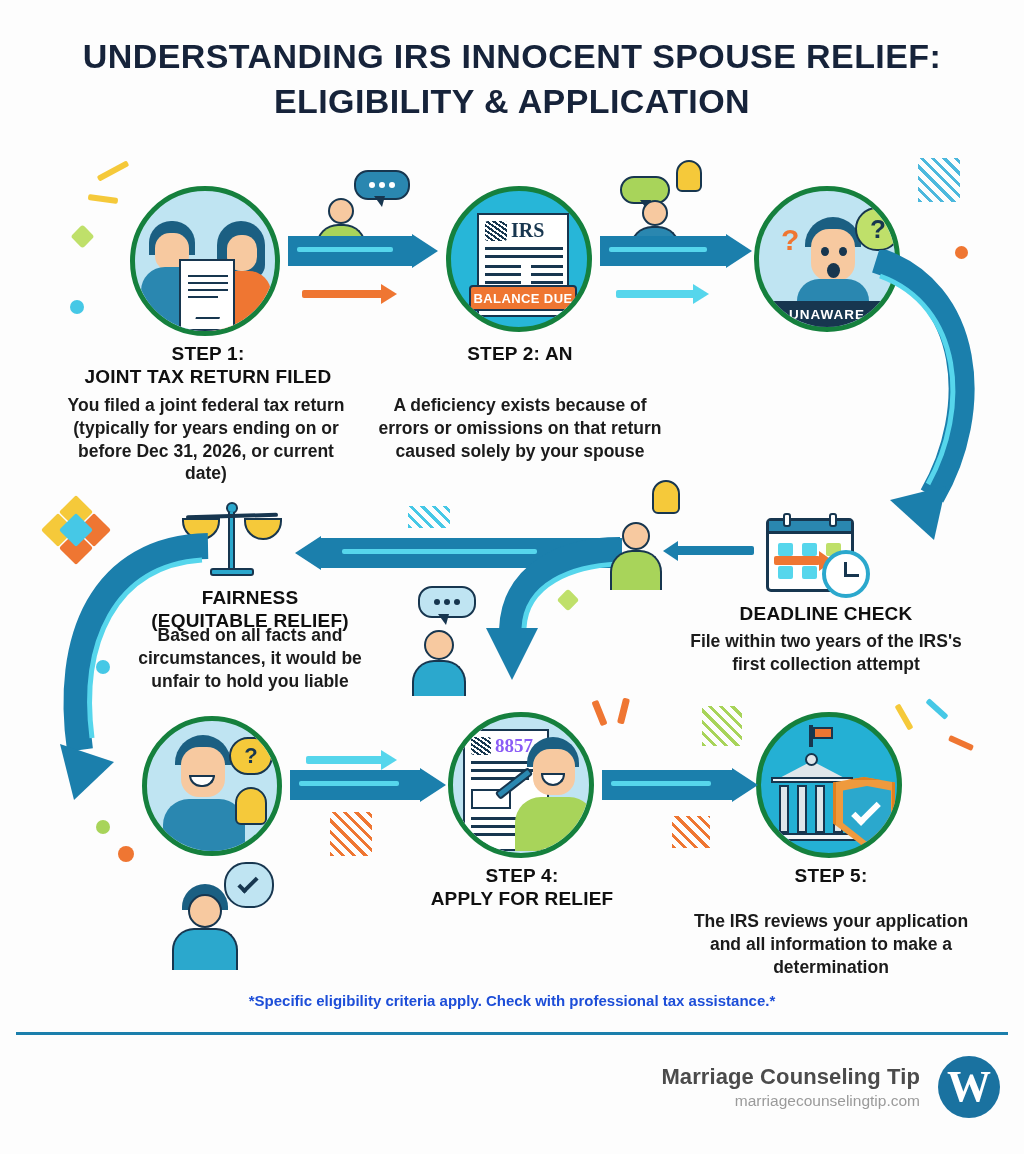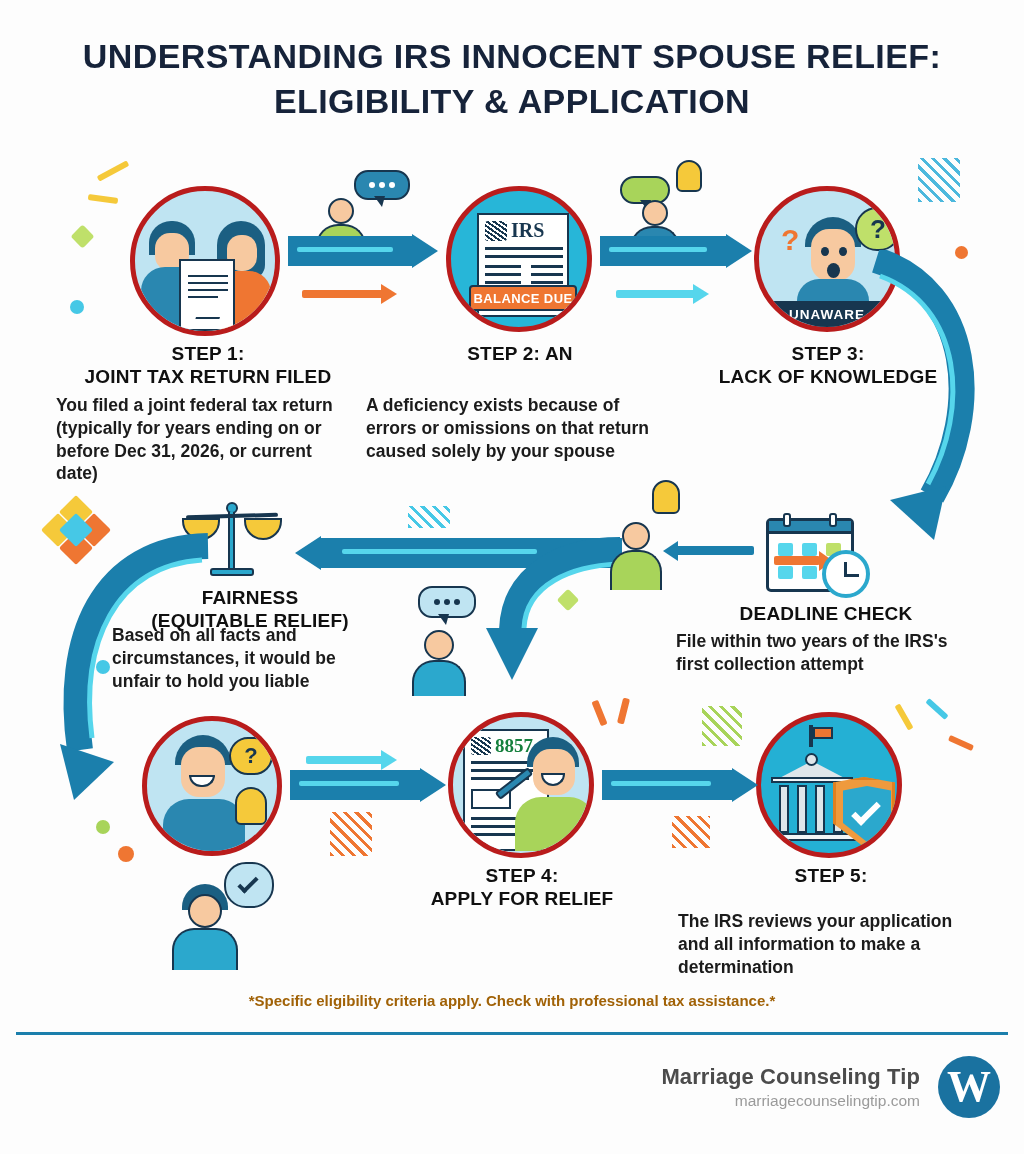--- a/index.html
+++ b/index.html
@@ -35,31 +35,32 @@
     position: absolute;
     text-align: center;
     font-size: 19px;
     font-weight: bold;
     color: #101010;
     line-height: 1.22;
     letter-spacing: 0.2px;
   }
   .step-body {
     position: absolute;
+    text-align: center;
     font-size: 17.5px;
     font-weight: bold;
     color: #1b1b1b;
     line-height: 1.30;
   }
 
   
   .circ {
     position: absolute;
     border-radius: 50%;
-    border: 5px solid #b91c1c;
+    border: 5px solid #15803d;
     overflow: hidden;
   }
   .circ-lt { background: #bfe4f2; }
   .circ-cy { background: #27b6d8; }
   .circ-cy2 { background: #24b0d4; }
 
   .badge-strip {
     position: absolute; left: 0; bottom: 0; width: 100%;
     height: 26px; background: #17364f; color:#fff;
     font-size: 13.5px; font-weight: bold; letter-spacing: 1px;
@@ -120,21 +121,21 @@
     content:""; position:absolute; bottom:-9px; left:18px;
     width:0;height:0;
     border-left: 8px solid transparent;
     border-right: 3px solid transparent;
     border-top: 11px solid #17364f;
   }
 
   
   #disclaimer {
     position: absolute; left: 0; top: 992px; width: 1024px;
-    text-align: center; font-size: 15px; font-weight: bold; color: #a16207;
+    text-align: center; font-size: 15px; font-weight: bold; color: #1d4ed8;
   }
   #footer-rule {
     position: absolute; left: 16px; top: 1032px; width: 992px; height: 3px;
     background: #1b7fac;
   }
   #footer {
     position: absolute; right: 24px; top: 1056px;
     display: flex; align-items: center; gap: 18px;
   }
   #footer .ftxt { text-align: right; }
@@ -278,24 +279,20 @@
     <span>STEP 1:</span><br>
     <span>JOINT TAX RETURN FILED</span>
   </div>
   <div class="step-body" style="left:56px; top:394px; width:300px;">You filed a joint federal tax return (typically for years ending on or before Dec 31, 2026, or current date)</div>
 
   <div class="step-head" style="left:360px; top:342px; width:320px;">
     <span>STEP 2: AN</span><br>
   </div>
   <div class="step-body" style="left:366px; top:394px; width:308px;">A deficiency exists because of errors or omissions on that return caused solely by your spouse</div>
 
-  <div class="step-head" style="left:668px; top:342px; width:320px;">
-    <span>STEP 3:</span><br>
-    <span>LACK OF KNOWLEDGE</span>
-  </div>
 
   <div style="position:absolute; left:766px; top:512px; width:120px; height:84px;">
     <div style="position:absolute;left:0;top:6px;width:88px;height:74px;background:#fff;border:3px solid #17364f;border-radius:5px;">
       <div style="position:absolute;left:0;top:0;width:100%;height:13px;background:#2a87b0;border-bottom:3px solid #17364f;"></div>
       <div style="position:absolute;left:14px;top:-8px;width:8px;height:14px;background:#fff;border:2.5px solid #17364f;border-radius:3px;"></div>
       <div style="position:absolute;left:60px;top:-8px;width:8px;height:14px;background:#fff;border:2.5px solid #17364f;border-radius:3px;"></div>
       <div style="position:absolute;left:9px;top:22px;width:15px;height:13px;background:#56d6ec;border-radius:2px;"></div>
       <div style="position:absolute;left:33px;top:22px;width:15px;height:13px;background:#56d6ec;border-radius:2px;"></div>
       <div style="position:absolute;left:57px;top:22px;width:15px;height:13px;background:#bfe06a;border-radius:2px;"></div>
       <div style="position:absolute;left:9px;top:45px;width:15px;height:13px;background:#56d6ec;border-radius:2px;"></div>
@@ -376,21 +373,21 @@
     <div style="position:absolute;left:34px;top:26px;width:44px;height:50px;background:#f7c9a0;border-radius:18px;"></div>
     <div style="position:absolute;left:42px;top:54px;width:26px;height:12px;background:#fff;border:2px solid #17364f;border-radius:0 0 12px 12px;"></div>
     <div style="position:absolute;left:16px;top:78px;width:82px;height:56px;background:#2a87b0;border-radius:26px 26px 0 0;"></div>
     <div style="position:absolute;left:82px;top:16px;width:44px;height:38px;background:#f5c93a;border:2.5px solid #17364f;border-radius:20px;display:flex;align-items:center;justify-content:center;font-size:22px;font-weight:bold;color:#17364f;">?</div>
     <div style="position:absolute;left:88px;top:66px;width:32px;height:38px;background:#f5c93a;border:2.5px solid #17364f;border-radius:16px 16px 6px 6px;"></div>
   </div>
 
   <div class="circ circ-lt" style="left:448px; top:712px; width:146px; height:146px;">
     <div style="position:absolute;left:10px;top:12px;width:86px;height:122px;background:#fff;border:2.5px solid #17364f;">
       <div style="position:absolute;left:6px;top:6px;width:20px;height:18px;background:repeating-linear-gradient(35deg,#17364f 0 2px,#fff 2px 4px);border-radius:3px;"></div>
-      <div style="position:absolute;left:30px;top:4px;font-size:19px;font-weight:bold;color:#15803d;font-family:'Liberation Serif',serif;">8857</div>
+      <div style="position:absolute;left:30px;top:4px;font-size:19px;font-weight:bold;color:#8b5cf6;font-family:'Liberation Serif',serif;">8857</div>
       <div style="position:absolute;left:6px;top:30px;width:72px;height:2.5px;background:#17364f;"></div>
       <div style="position:absolute;left:6px;top:38px;width:72px;height:2.5px;background:#17364f;"></div>
       <div style="position:absolute;left:6px;top:46px;width:58px;height:2.5px;background:#17364f;"></div>
       <div style="position:absolute;left:6px;top:58px;width:40px;height:20px;border:2.5px solid #17364f;"></div>
       <div style="position:absolute;left:6px;top:86px;width:72px;height:2.5px;background:#17364f;"></div>
       <div style="position:absolute;left:6px;top:94px;width:72px;height:2.5px;background:#17364f;"></div>
       <div style="position:absolute;left:6px;top:102px;width:50px;height:2.5px;background:#17364f;"></div>
     </div>
     <div style="position:absolute;left:74px;top:20px;width:52px;height:30px;background:#1b5f82;border-radius:26px 26px 0 0;"></div>
     <div style="position:absolute;left:80px;top:32px;width:42px;height:46px;background:#f7c9a0;border-radius:17px;"></div>

